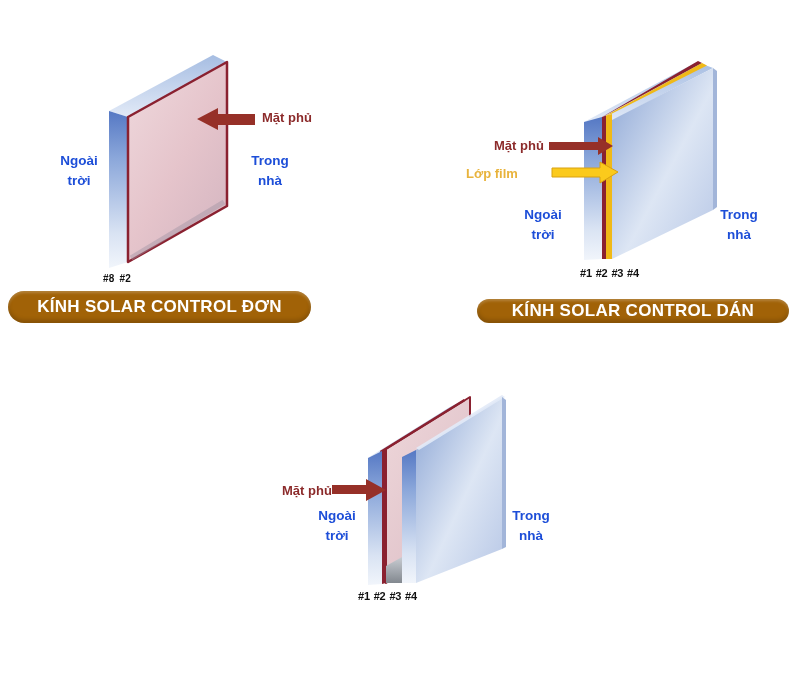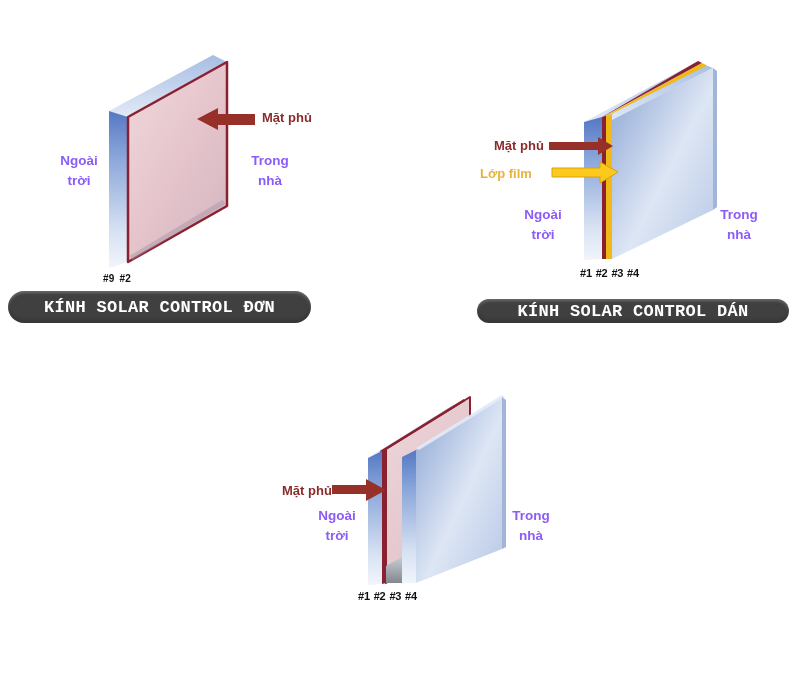--- a/index.html
+++ b/index.html
@@ -2,34 +2,33 @@
 <html><head>
 <meta charset="utf-8">
 <style>
   html,body{margin:0;padding:0;background:#ffffff;}
   .stage{
     position:relative;width:800px;height:689px;background:#ffffff;
     overflow:hidden;font-family:"Liberation Sans",sans-serif;
   }
   .stage svg{position:absolute;left:0;top:0;}
   .lbl{
-    position:absolute;font-weight:bold;color:#8b5cf6;
+    position:absolute;font-weight:bold;color:#1d4ed8;
     font-size:13.5px;line-height:20px;white-space:nowrap;
   }
   .side{white-space:normal;text-align:center;width:58px;}
   .coat{color:#8c2b2b;font-size:13px;}
   .film{color:#e8b33c;font-size:13px;}
   .nums{font-size:10px;color:#101010;letter-spacing:.2px;word-spacing:2px;white-space:nowrap;}
   .nums.tight{font-size:11px;word-spacing:1px;letter-spacing:-.2px;}
   .banner{
-    position:absolute;background:#404040;color:#ffffff;border-radius:17px;
+    position:absolute;background:#a16207;color:#ffffff;border-radius:17px;
     display:flex;align-items:center;justify-content:center;
     font-weight:bold;font-size:17px;letter-spacing:.3px;white-space:nowrap;
     box-shadow:inset 0 -3px 4px rgba(0,0,0,.18), inset 0 2px 3px rgba(255,255,255,.22);
-    font-family:Liberation Mono, monospace;
   }
 </style>
 </head>
 <body>
 
 <div class="stage">
 
   <svg width="800" height="689" viewBox="0 0 800 689">
     <defs>
       <linearGradient id="gEdge" x1="0" y1="0" x2="0" y2="1">
@@ -95,25 +94,25 @@
       <polygon points="416,450 502,397 502,549 416,583" fill="url(#gFace)"></polygon>
       <polygon points="416,448 502,395 505,397 419,450" fill="#e2eaf7" opacity="0.9"></polygon>
       <polygon points="502,397 506,400 506,547 502,549" fill="#8ba3cf" opacity="0.8"></polygon>
       <path d="M386,490 L366,479 L366,485 L332,485 L332,494 L366,494 L366,501 Z" fill="#963028"></path>
     </g>
   </svg>
 
   <div class="lbl coat" style="left:262px;top:108px">Mặt phủ</div>
   <div class="lbl side" style="left:50px;top:151px">Ngoài trời</div>
   <div class="lbl side" style="left:241px;top:151px">Trong nhà</div>
-  <div class="lbl nums" style="left:103px;top:269px">#9 #2</div>
+  <div class="lbl nums" style="left:103px;top:269px">#8 #2</div>
   <div class="banner" style="left:8px;top:291px;width:303px;height:32px">KÍNH SOLAR CONTROL ĐƠN</div>
 
   <div class="lbl coat" style="left:494px;top:136px">Mặt phủ</div>
-  <div class="lbl film" style="left:480px;top:164px">Lớp film</div>
+  <div class="lbl film" style="left:466px;top:164px">Lớp film</div>
   <div class="lbl side" style="left:514px;top:205px">Ngoài trời</div>
   <div class="lbl side" style="left:710px;top:205px">Trong nhà</div>
   <div class="lbl nums tight" style="left:580px;top:263px">#1 #2 #3 #4</div>
   <div class="banner" style="left:477px;top:299px;width:312px;height:24px">KÍNH SOLAR CONTROL DÁN</div>
 
   <div class="lbl coat" style="left:282px;top:481px">Mặt phủ</div>
   <div class="lbl side" style="left:308px;top:506px">Ngoài trời</div>
   <div class="lbl side" style="left:502px;top:506px">Trong nhà</div>
   <div class="lbl nums tight" style="left:358px;top:586px">#1 #2 #3 #4</div>
 

